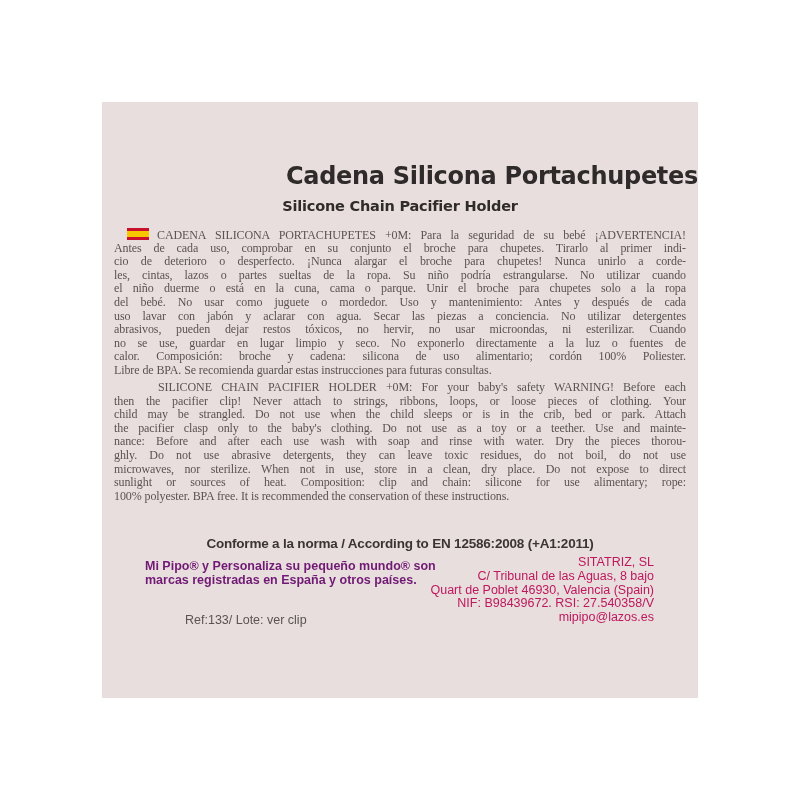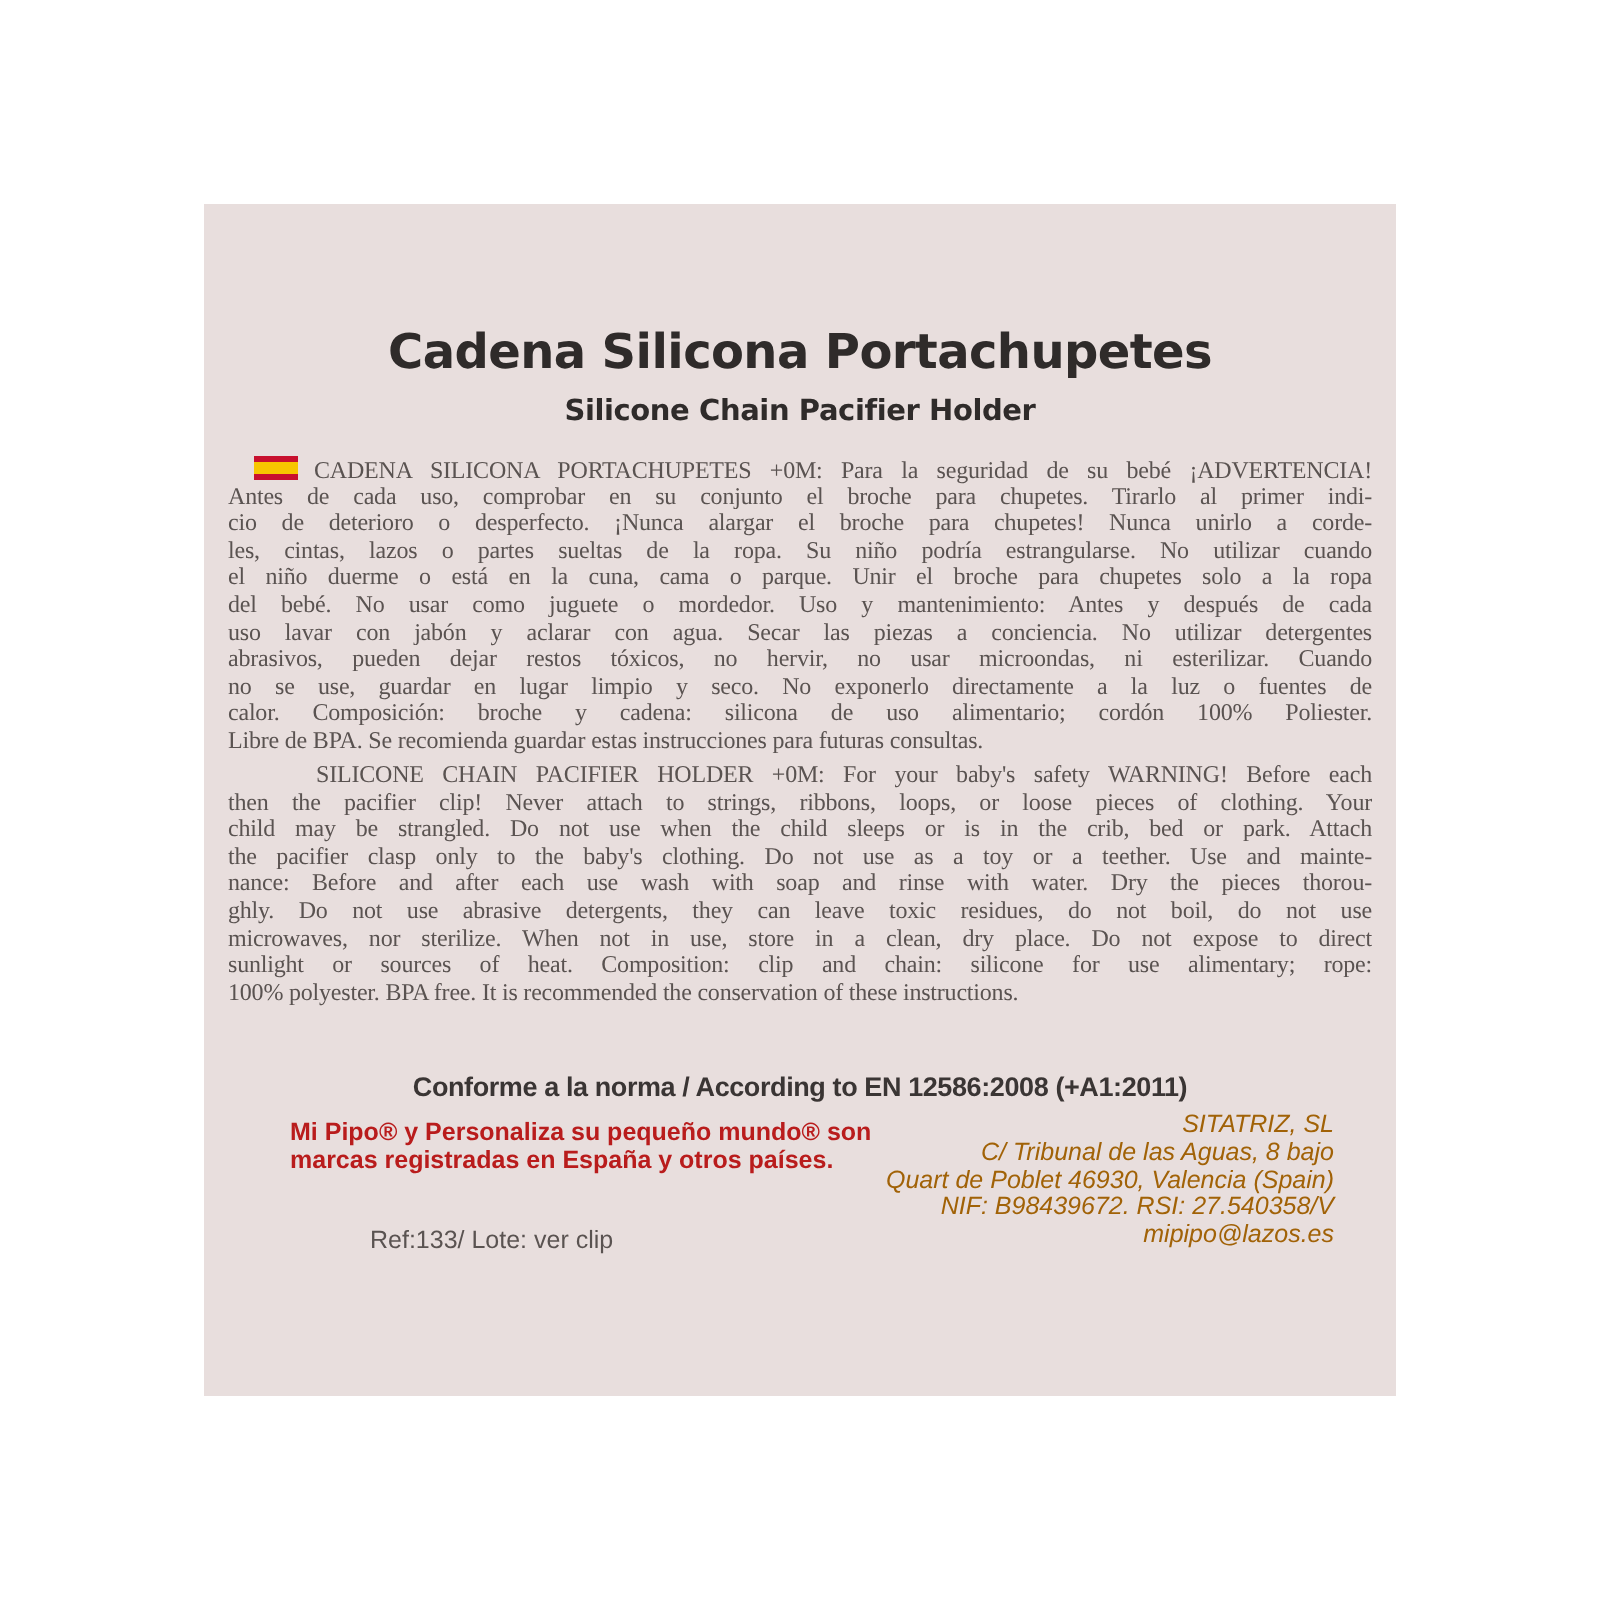--- a/index.html
+++ b/index.html
@@ -10,21 +10,21 @@
   }
   .canvas { position: relative; width: 800px; height: 800px; background: #ffffff; }
   .label {
     position: absolute; left: 102px; top: 102px;
     width: 596px; height: 596px;
     background: #e8dedd;
     color: #5a5351;
   }
   .title {
     position: absolute; top: 60px; left: 0; width: 100%;
-    margin: 0; text-align: center;
+    margin: 0; text-align: right;
     font-family: "DejaVu Sans", sans-serif;
     font-size: 24px; font-weight: 700; letter-spacing: -0.3px;
     color: #2f2b2a;
   }
   .subtitle {
     position: absolute; top: 96px; left: 0; width: 100%;
     margin: 0; text-align: center;
     font-family: "DejaVu Sans", sans-serif;
     font-size: 14.5px; font-weight: 700; letter-spacing: -0.2px;
     color: #2f2b2a;
@@ -55,28 +55,27 @@
   .flag-gb svg { display: block; }
   .compliance {
     position: absolute; top: 434px; left: 0; width: 100%;
     text-align: center;
     font-size: 13.5px; font-weight: 700; letter-spacing: -0.2px;
     color: #3a3534;
   }
   .trademark {
     position: absolute; left: 43px; top: 457px;
     font-size: 12.5px; font-weight: 700; line-height: 14px;
-    color: #b91c1c;
+    color: #701a75;
   }
   .company {
-    position: absolute; right: 31px; top: 454px;
+    position: absolute; right: 44px; top: 454px;
     text-align: right;
     font-size: 12.5px; line-height: 13.8px;
-    color: #a16207;
-    font-style: italic;
+    color: #be185d;
   }
   .ref {
     position: absolute; left: 83px; top: 511px;
     font-size: 12.5px; color: #5a5351;
   }
 </style>
 </head>
 <body>
 
 <div class="canvas">

